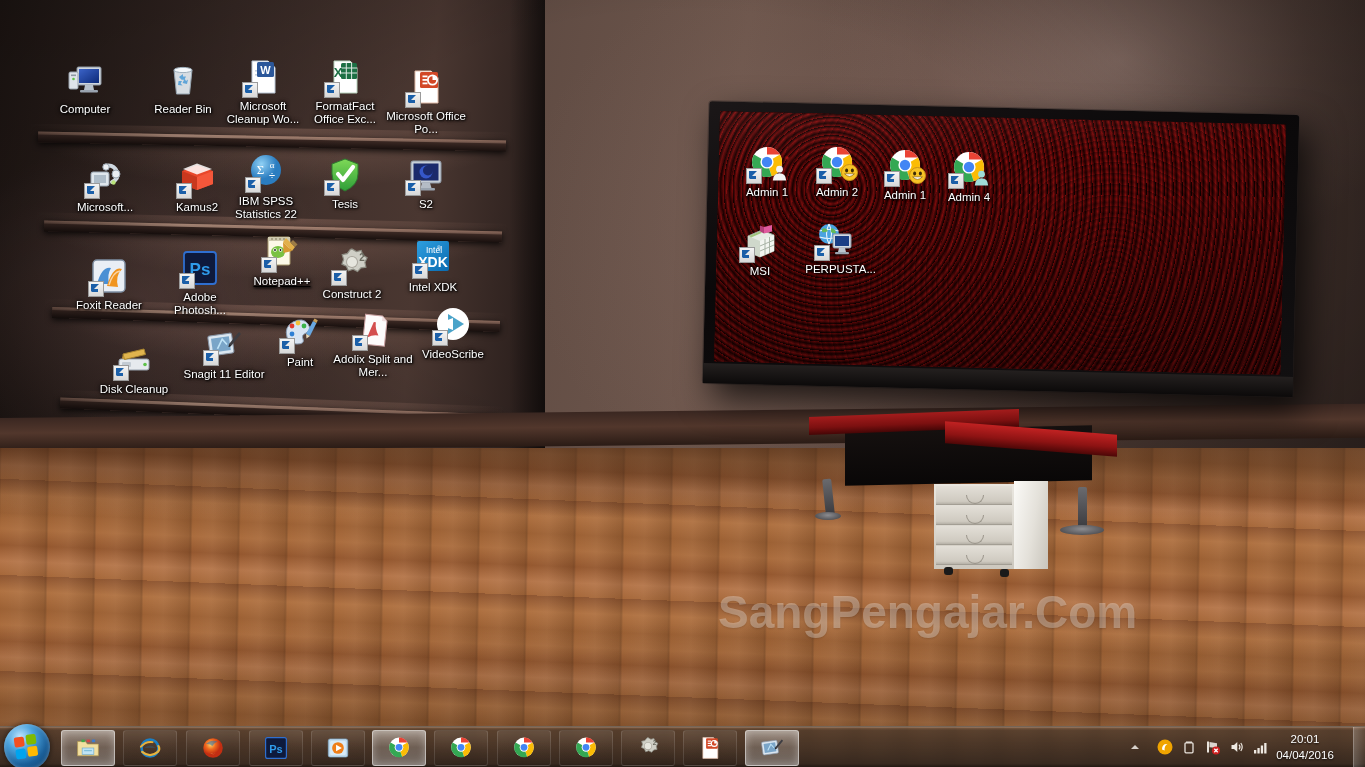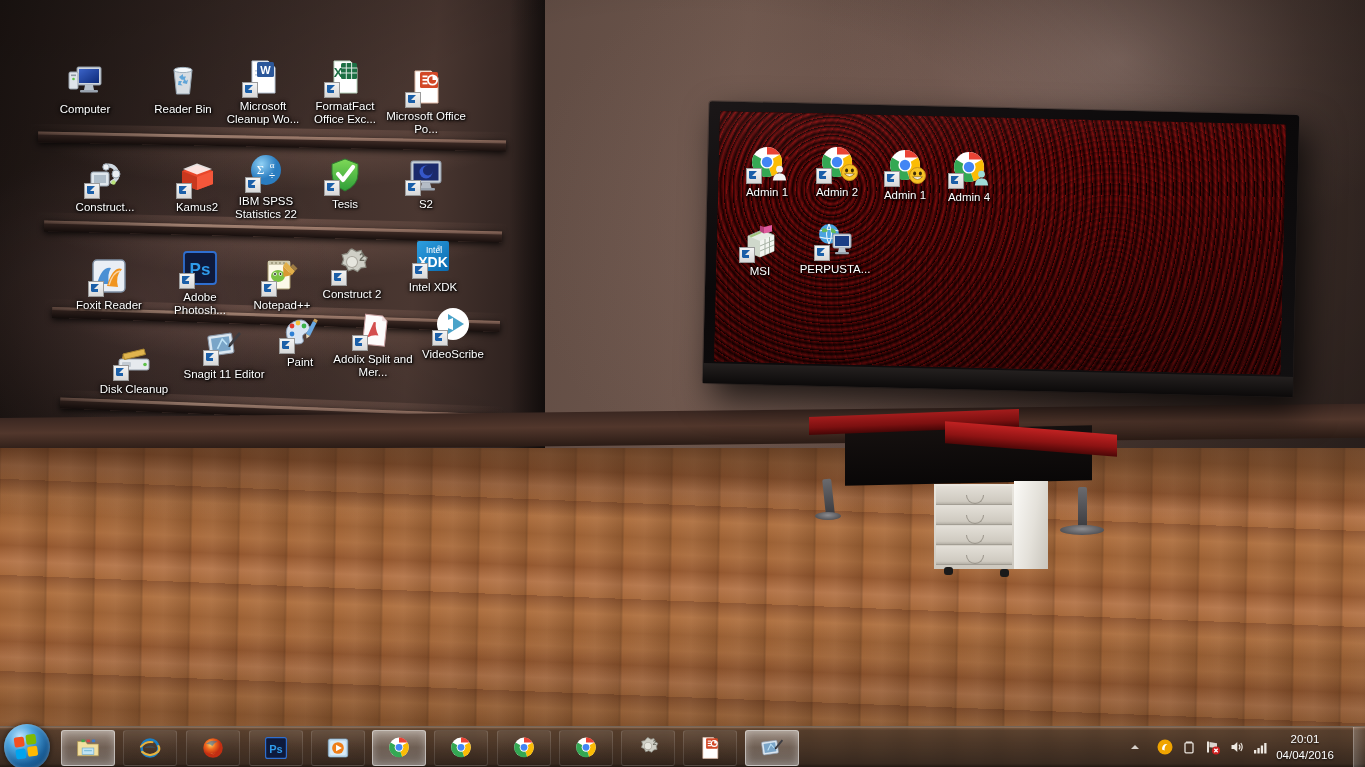--- a/index.html
+++ b/index.html
@@ -335,20 +335,21 @@
           <span class="cab-handle"></span>
         </div>
       <div class="cab-drawer" style="top:62px;">
           <span class="cab-handle"></span>
         </div>
     </div>
     <div class="cab-wheel" style="left:10px; top:83px;"></div>
     <div class="cab-wheel" style="left:66px; top:85px;"></div>
   </div>
 
+  <div id="watermark">SangPengajar.Com</div>
 
   <div id="icon-layer">
       <div class="dicon" title="Computer" style="left: 44px; top: 60px;">
         <div class="glyph"><svg viewBox="0 0 40 40" width="40" height="40">
       <rect x="12" y="7" width="24" height="18" rx="1.5" fill="#cfd6de" stroke="#8f98a3"></rect>
       <rect x="14" y="9" width="20" height="14" fill="url(#mg)"></rect>
       <defs>
               <linearGradient id="mg" x1="0" y1="0" x2="1" y2="1">
         <stop offset="0" stop-color="#3b63c8"></stop>
                 <stop offset="1" stop-color="#0d2a78"></stop>
@@ -412,21 +413,21 @@
       </div>
       <div class="dicon" title="FormatFact..." style="left: 64px; top: 158px;">
         <div class="glyph"><svg viewBox="0 0 40 40" width="40" height="40">
       <rect x="6" y="14" width="18" height="14" rx="2" fill="#dfe6ec" stroke="#9aa6b2"></rect>
       <rect x="9" y="17" width="12" height="8" fill="#aebcc8"></rect>
       <path d="M20 8 Q29 6 32 14 Q34 21 27 24" fill="none" stroke="#cfd8e0" stroke-width="4" stroke-linecap="round"></path>
       <circle cx="31" cy="16" r="4" fill="#e9eef3" stroke="#9aa6b2"></circle>
       <circle cx="21" cy="9" r="3.2" fill="#eef2f6" stroke="#9aa6b2"></circle>
       <circle cx="28.5" cy="24.5" r="2.2" fill="#b9e37a"></circle>
     </svg><span class="shortcut-arrow"></span></div>
-        <div class="lbl">Construct...</div>
+        <div class="lbl">Microsoft...</div>
       </div>
       <div class="dicon" title="Kamus2" style="left: 156px; top: 158px;">
         <div class="glyph"><svg viewBox="0 0 40 40" width="40" height="40">
       <path d="M5 13 L20 7 L36 13 L36 26 L20 32 L5 26 Z" fill="#e8472a"></path>
       <path d="M5 13 L20 19 L20 32 L5 26 Z" fill="#c9381e"></path>
       <path d="M20 19 L36 13 L36 26 L20 32 Z" fill="#f4573a"></path>
       <path d="M6 11 L20 5.5 L35 11 L20 16.5 Z" fill="#ffffff" opacity="0.85"></path>
     </svg><span class="shortcut-arrow"></span></div>
         <div class="lbl">Kamus2</div>
       </div>
@@ -478,21 +479,21 @@
     </svg><span class="shortcut-arrow"></span></div>
         <div class="lbl">Foxit Reader</div>
       </div>
       <div class="dicon" title="Adobe Photosh..." style="left: 159px; top: 248px;">
         <div class="glyph"><svg viewBox="0 0 40 40" width="40" height="40">
       <rect x="4" y="4" width="32" height="32" rx="3" fill="#0e1a3c" stroke="#2f6fd0" stroke-width="1.8"></rect>
       <text x="20" y="27" font-size="17" font-weight="bold" fill="#2f9bea" text-anchor="middle" font-family="Liberation Sans, sans-serif">Ps</text>
     </svg><span class="shortcut-arrow"></span></div>
         <div class="lbl">Adobe Photosh...</div>
       </div>
-      <div class="dicon" title="Notepad++" style="left: 241px; top: 256px;">
+      <div class="dicon" title="Notepad++" style="left: 241px; top: 232px; text-decoration: underline;">
         <div class="glyph"><svg viewBox="0 0 40 40" width="40" height="40">
       <rect x="6" y="5" width="22" height="28" rx="1.5" fill="#fdf9e8" stroke="#a89a6e"></rect>
       <rect x="6" y="5" width="22" height="4" fill="#cfcab0"></rect>
       <g fill="#9b9478">
               <circle cx="10" cy="7" r="1"></circle>
               <circle cx="14" cy="7" r="1"></circle>
               <circle cx="18" cy="7" r="1"></circle>
               <circle cx="22" cy="7" r="1"></circle>
             </g>
       <ellipse cx="16" cy="20" rx="7" ry="6" fill="#7ac143"></ellipse>
@@ -646,21 +647,21 @@
       <path d="M20 19 L34 13 L34 29 L20 35 Z" fill="#f2f5f0"></path>
       <g stroke="#a9b4a6" fill="none">
               <path d="M20 24 L34 18 M20 29 L34 23 M25 17 L25 33 M29.5 15 L29.5 31"></path>
             </g>
       <path d="M24 5 L32 3 L32 9.5 L24 11.5 Z" fill="#e05a9e"></path>
       <path d="M24 5 L24 11.5 L20 9.5 L20 3.5 Z" fill="#b33f79"></path>
       <path d="M9 14 L20 9.5 L22 10.8 L11 15.5 Z" fill="#9fc47c"></path>
     </svg><span class="shortcut-arrow"></span></div>
         <div class="lbl">MSI</div>
       </div>
-      <div class="dicon" title="PERPUSTA..." style="left: 794px; top: 220px;">
+      <div class="dicon" title="PERPUSTA..." style="left: 794px; top: 220px; text-align: right;">
         <div class="glyph"><svg viewBox="0 0 40 40" width="40" height="40">
       <circle cx="14" cy="14" r="10" fill="#4aa3e0"></circle>
       <path d="M4.5 11 Q14 8 23.5 11 M4.5 17 Q14 20 23.5 17 M14 4 Q9 14 14 24 M14 4 Q19 14 14 24" fill="none" stroke="#e8f3fb" stroke-width="1.1"></path>
       <path d="M7 9 Q11 7 13 11 Q10 13 7 12 Z" fill="#64b95c"></path>
       <path d="M16 8 Q21 9 21 13 Q18 14 16 12 Z" fill="#64b95c"></path>
       <rect x="18" y="14" width="18" height="14" rx="1.5" fill="#d2dae3" stroke="#8b96a3"></rect>
       <rect x="20" y="16" width="14" height="10" fill="#1b3f86"></rect>
       <path d="M24 28 L30 28 L31 32 L23 32 Z" fill="#bcc5cf"></path>
       <rect x="20" y="32" width="14" height="2.2" rx="1" fill="#9aa4b0"></rect>
     </svg><span class="shortcut-arrow"></span></div>

